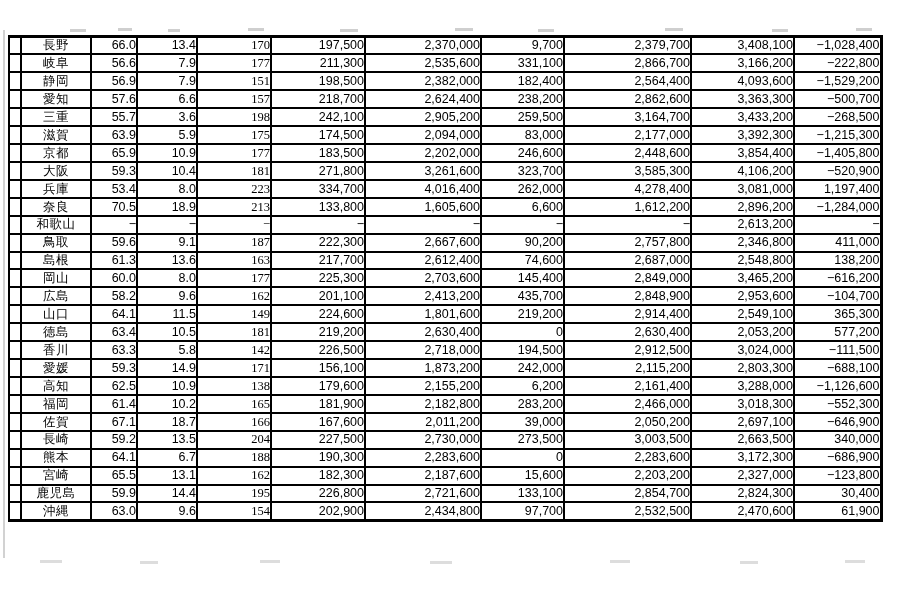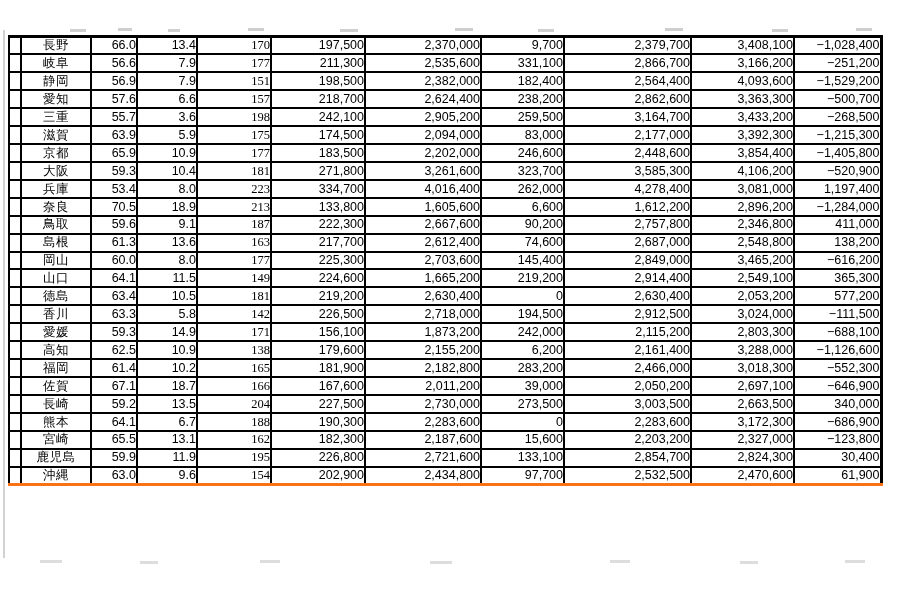--- a/index.html
+++ b/index.html
@@ -61,21 +61,21 @@
   td.name {
     text-align: center;
     font-size: 13px;
     letter-spacing: 0.5px;
   }
   td.num { text-align: right; padding-right: 5px; }
   td.col2, td.col3 { padding-right: 3px; }
   td.col4 { padding-right: 4px; font-family: Liberation Serif, serif; }
   
   table.data tr:first-child td { border-top: 3px solid #000000; }
-  table.data tr:last-child td { border-bottom: 3px solid #f97316; margin-left: 14px; }
+  table.data tr:last-child td { border-bottom: 3px solid #000000; margin-left: 14px; }
   table.data td:last-child { border-right: 3px solid #000000; }
 </style>
 </head>
 <body>
 
 <div class="page">
 
   <div class="edge-line"></div>
 
   <div class="smudge" style="left:70px;  top:29px; width:16px;"></div>
@@ -129,21 +129,21 @@
           <td class="sliver"></td>
           <td class="name">岐阜</td>
           <td class="num col2">56.6</td>
           <td class="num col3">7.9</td>
           <td class="num col4">177</td>
           <td class="num col5">211,300</td>
           <td class="num col6">2,535,600</td>
           <td class="num col7">331,100</td>
           <td class="num col8">2,866,700</td>
           <td class="num col9">3,166,200</td>
-          <td class="num col10">−251,200</td>
+          <td class="num col10">−222,800</td>
         </tr>
         <tr>
           <td class="sliver"></td>
           <td class="name">静岡</td>
           <td class="num col2">56.9</td>
           <td class="num col3">7.9</td>
           <td class="num col4">151</td>
           <td class="num col5">198,500</td>
           <td class="num col6">2,382,000</td>
           <td class="num col7">182,400</td>
@@ -237,20 +237,33 @@
           <td class="num col4">213</td>
           <td class="num col5">133,800</td>
           <td class="num col6">1,605,600</td>
           <td class="num col7">6,600</td>
           <td class="num col8">1,612,200</td>
           <td class="num col9">2,896,200</td>
           <td class="num col10">−1,284,000</td>
         </tr>
         <tr>
           <td class="sliver"></td>
+          <td class="name">和歌山</td>
+          <td class="num col2">−</td>
+          <td class="num col3">−</td>
+          <td class="num col4">−</td>
+          <td class="num col5">−</td>
+          <td class="num col6">−</td>
+          <td class="num col7">−</td>
+          <td class="num col8">−</td>
+          <td class="num col9">2,613,200</td>
+          <td class="num col10">−</td>
+        </tr>
+        <tr>
+          <td class="sliver"></td>
           <td class="name">鳥取</td>
           <td class="num col2">59.6</td>
           <td class="num col3">9.1</td>
           <td class="num col4">187</td>
           <td class="num col5">222,300</td>
           <td class="num col6">2,667,600</td>
           <td class="num col7">90,200</td>
           <td class="num col8">2,757,800</td>
           <td class="num col9">2,346,800</td>
           <td class="num col10">411,000</td>
@@ -276,26 +289,39 @@
           <td class="num col4">177</td>
           <td class="num col5">225,300</td>
           <td class="num col6">2,703,600</td>
           <td class="num col7">145,400</td>
           <td class="num col8">2,849,000</td>
           <td class="num col9">3,465,200</td>
           <td class="num col10">−616,200</td>
         </tr>
         <tr>
           <td class="sliver"></td>
+          <td class="name">広島</td>
+          <td class="num col2">58.2</td>
+          <td class="num col3">9.6</td>
+          <td class="num col4">162</td>
+          <td class="num col5">201,100</td>
+          <td class="num col6">2,413,200</td>
+          <td class="num col7">435,700</td>
+          <td class="num col8">2,848,900</td>
+          <td class="num col9">2,953,600</td>
+          <td class="num col10">−104,700</td>
+        </tr>
+        <tr>
+          <td class="sliver"></td>
           <td class="name">山口</td>
           <td class="num col2">64.1</td>
           <td class="num col3">11.5</td>
           <td class="num col4">149</td>
           <td class="num col5">224,600</td>
-          <td class="num col6">1,665,200</td>
+          <td class="num col6">1,801,600</td>
           <td class="num col7">219,200</td>
           <td class="num col8">2,914,400</td>
           <td class="num col9">2,549,100</td>
           <td class="num col10">365,300</td>
         </tr>
         <tr>
           <td class="sliver"></td>
           <td class="name">徳島</td>
           <td class="num col2">63.4</td>
           <td class="num col3">10.5</td>
@@ -408,21 +434,21 @@
           <td class="num col6">2,187,600</td>
           <td class="num col7">15,600</td>
           <td class="num col8">2,203,200</td>
           <td class="num col9">2,327,000</td>
           <td class="num col10">−123,800</td>
         </tr>
         <tr>
           <td class="sliver"></td>
           <td class="name">鹿児島</td>
           <td class="num col2">59.9</td>
-          <td class="num col3">11.9</td>
+          <td class="num col3">14.4</td>
           <td class="num col4">195</td>
           <td class="num col5">226,800</td>
           <td class="num col6">2,721,600</td>
           <td class="num col7">133,100</td>
           <td class="num col8">2,854,700</td>
           <td class="num col9">2,824,300</td>
           <td class="num col10">30,400</td>
         </tr>
         <tr>
           <td class="sliver"></td>

